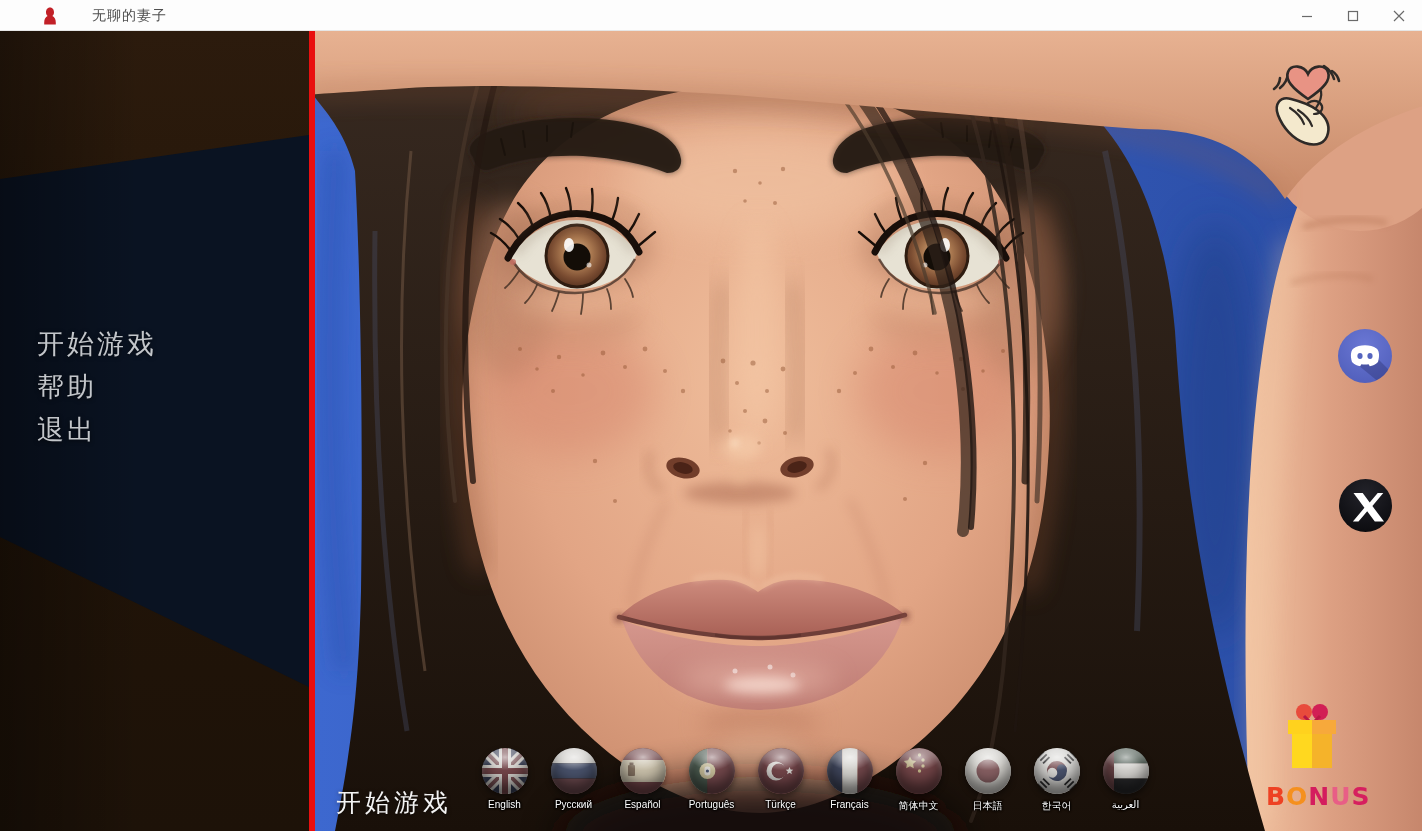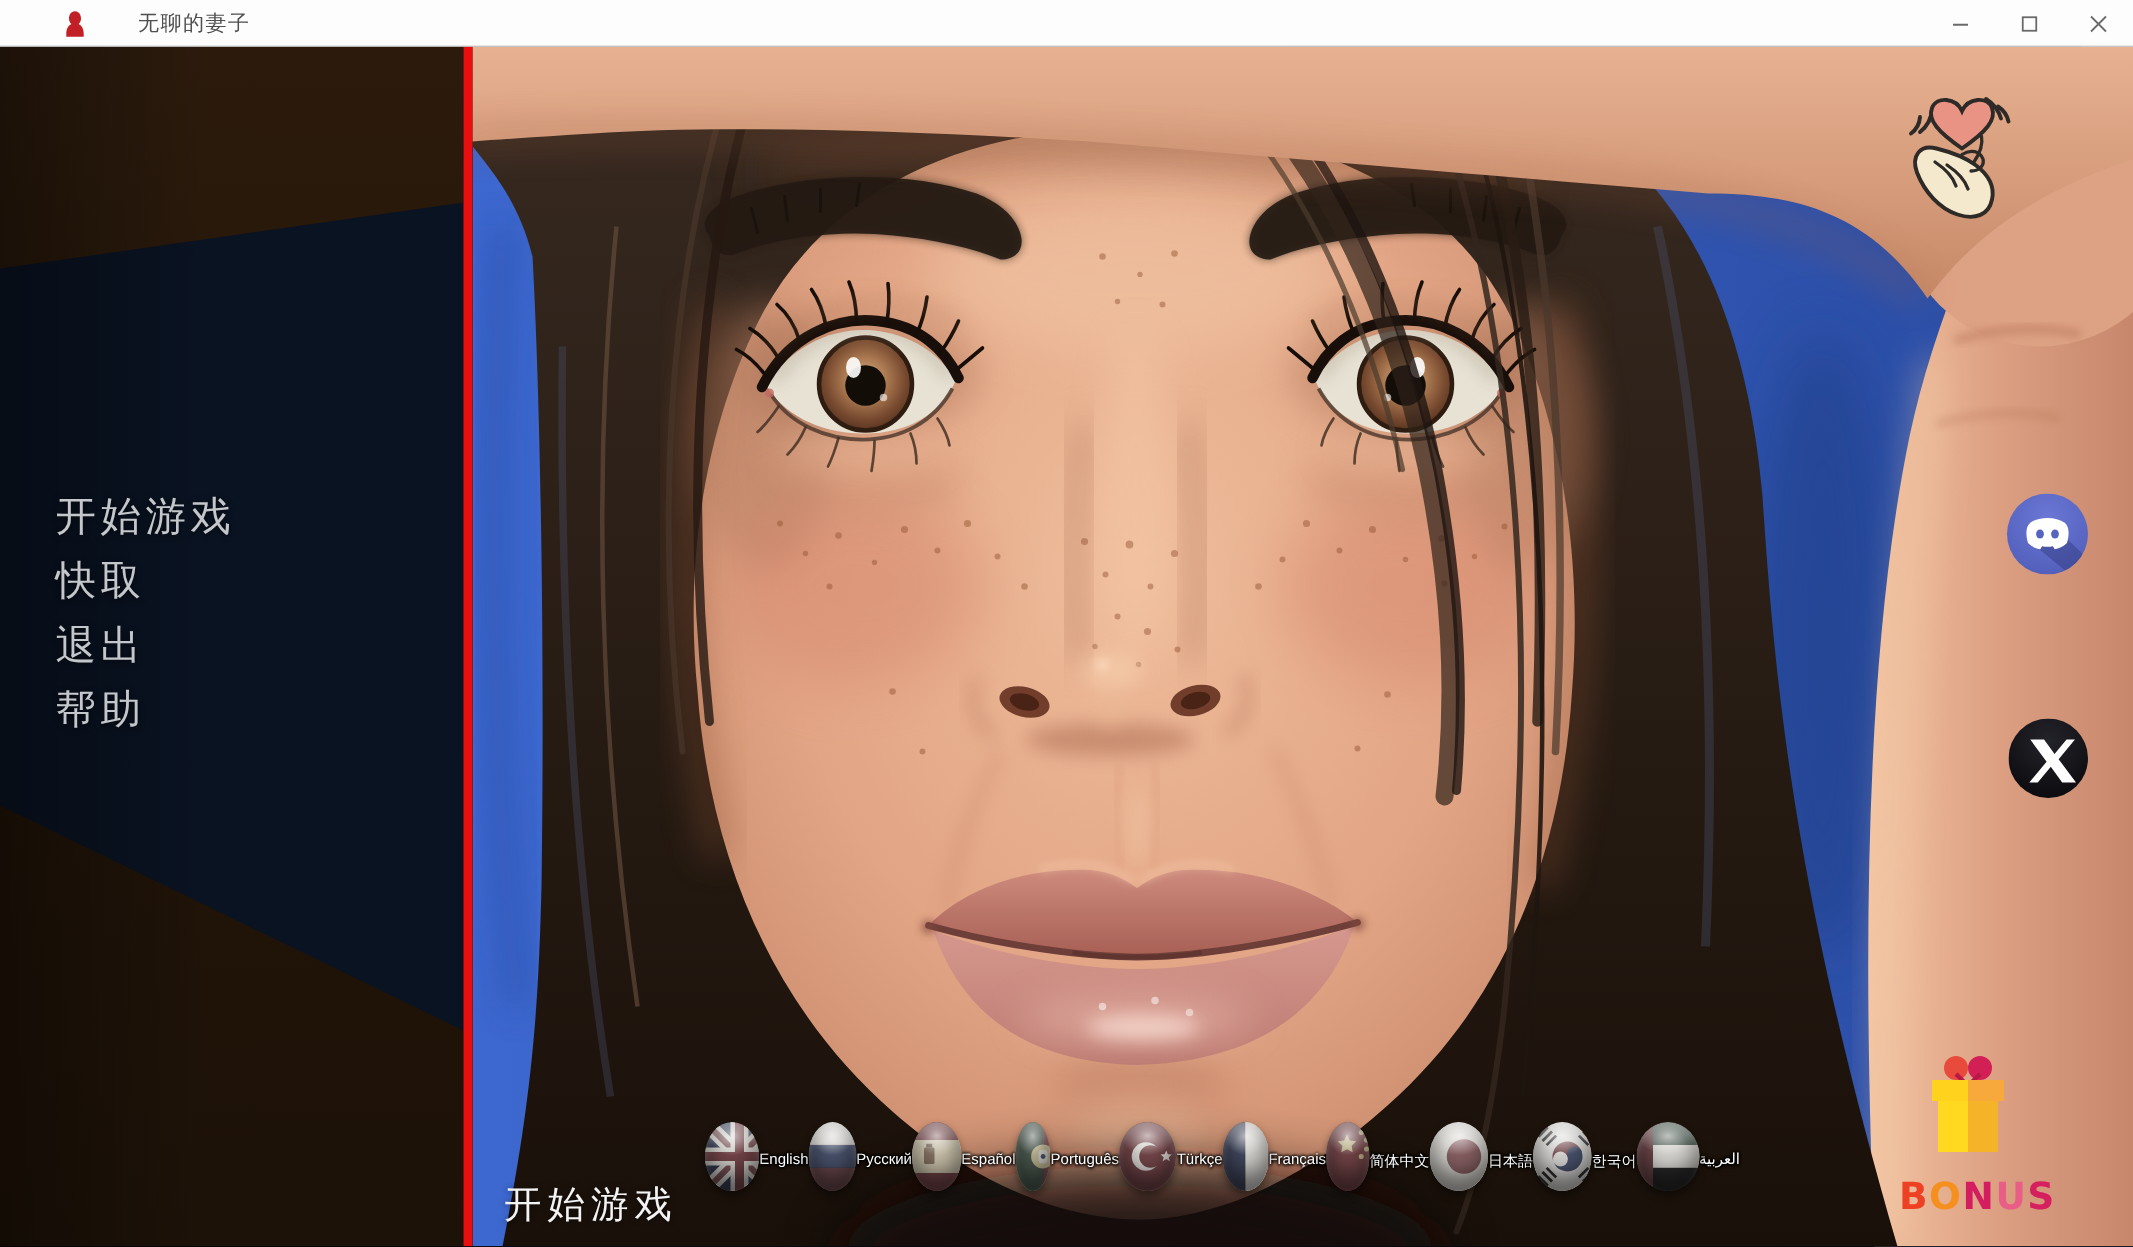--- a/index.html
+++ b/index.html
@@ -31,21 +31,21 @@
   .menu { position:absolute; left:37px; top:292px; z-index:12; }
   .menu-item { height:43px; line-height:43px; font-size:27px; color:#c3c6ca;
     letter-spacing:3px; cursor:pointer; text-shadow:0 1px 4px rgba(0,0,0,.7);
     white-space:nowrap; }
 
   
   .lang-label { position:absolute; left:336px; top:755px; font-size:25px;
     color:#f3f3f3; letter-spacing:4px; z-index:14;
     text-shadow:0 1px 4px rgba(0,0,0,.6); }
   .flags { position:absolute; left:470px; top:717px; display:flex; z-index:14; }
-  .flag { width:69px; display:flex; align-items:center;
+  .flag { width:69px; display:flex; flex-direction:column; align-items:center;
     cursor:pointer; }
   .flag-circle { width:46px; height:46px; border-radius:50%; position:relative;
     overflow:hidden; box-shadow:0 3px 6px rgba(0,0,0,.45); }
   .flag-circle svg { position:absolute; inset:0;
     filter:saturate(.5) brightness(.93) contrast(.95); }
   .gloss { position:absolute; inset:0; border-radius:50%; pointer-events:none;
     background:radial-gradient(ellipse 62% 38% at 50% 20%, rgba(255,255,255,.65), rgba(255,255,255,0) 75%);
     box-shadow:inset 0 -11px 14px rgba(0,0,0,.55), inset 0 3px 5px rgba(255,255,255,.3); }
   .flag-name { margin-top:5px; font-size:10px; color:#fff; white-space:nowrap;
     text-shadow:0 1px 2px #000, 1px 0 2px #000, -1px 0 2px #000, 0 -1px 2px #000; }
@@ -390,23 +390,22 @@
             <stop offset="0" stop-color="rgba(0,0,0,.35)"></stop>
               <stop offset=".45" stop-color="rgba(0,0,0,0)"></stop>
           </linearGradient>
         </defs>
         <rect width="309" height="800" fill="url(#pb)"></rect>
         <polygon points="0,148 309,104 309,656 0,506" fill="#0a1322"></polygon>
         <rect width="309" height="800" fill="url(#pv)"></rect>
       </svg>
       <nav class="menu">
         <div class="menu-item">开始游戏</div>
-        <div class="menu-item">快取</div>
+        <div class="menu-item">帮助</div>
         <div class="menu-item">退出</div>
-        <div class="menu-item">帮助</div>
       </nav>
     </div>
 
     <div class="divider"></div>
 
     <span class="lang-label">开始游戏</span>
     <div class="flags">
 
       <div class="flag">
         <span class="flag-circle">

